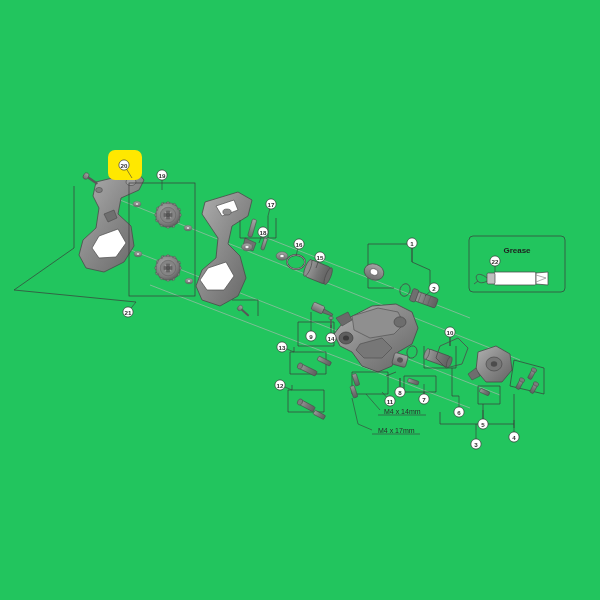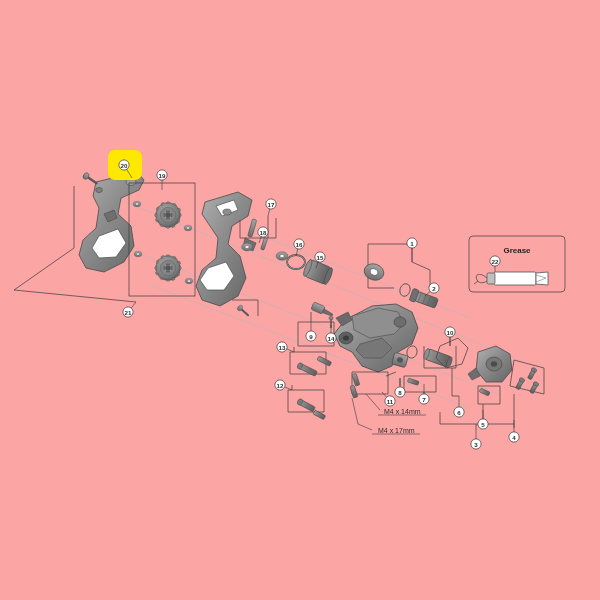--- a/index.html
+++ b/index.html
@@ -7,21 +7,21 @@
     padding: 0;
     background: #ffffff;
   }
   body {
     font-family: "Liberation Sans", sans-serif;
   }
   #stage {
     position: relative;
     width: 600px;
     height: 600px;
-    background: #fca5a5;
+    background: #22c55e;
     overflow: hidden;
   }
   #diagram {
     position: absolute;
     inset: 0;
     width: 600px;
     height: 600px;
   }
   .callout-text {
     font-family: "Liberation Sans", sans-serif;

